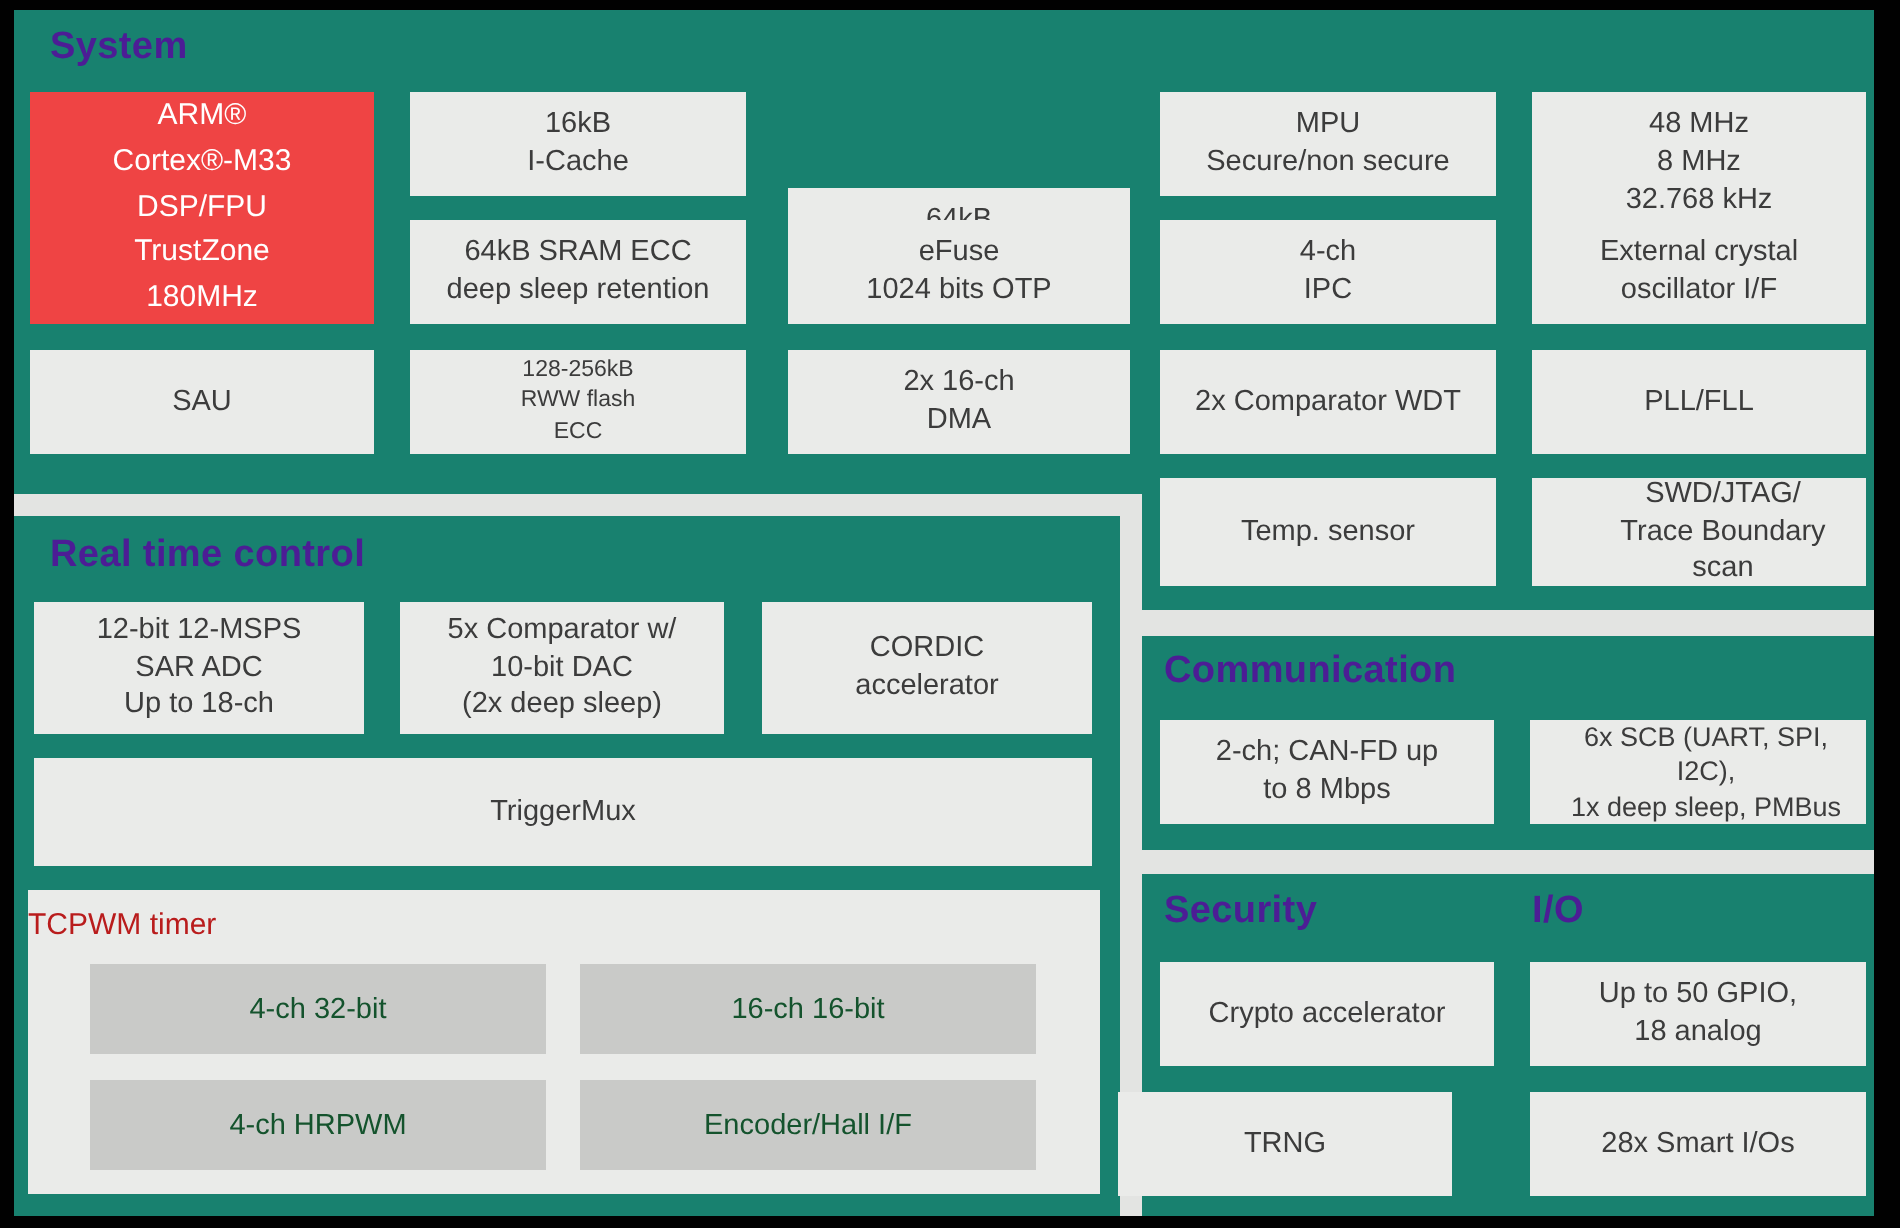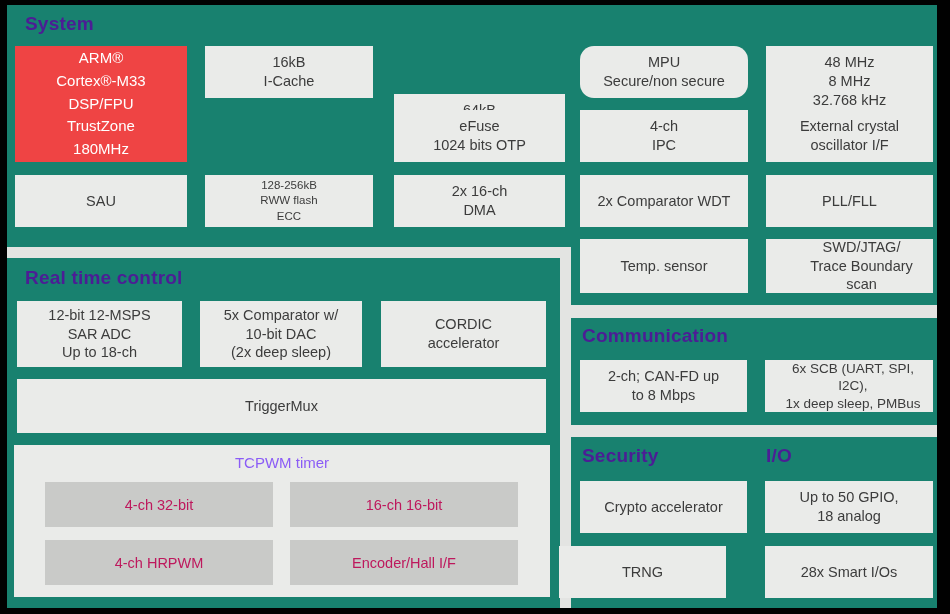--- a/index.html
+++ b/index.html
@@ -49,21 +49,21 @@
   }
   .blk.dark { background: #ef4444; color: #ffffff; font-size: 15px; line-height: 1.52; }
   .blk.small { font-size: 11.5px; line-height: 1.32; }
   .blk.scb { font-size: 13.5px; padding-left: 12px; }
   .crystal-gap { height: 7px; }
 
   
   .b-arm     { left: 8px;   top: 41px;  width: 172px; height: 116px; }
   .b-icache  { left: 198px; top: 41px;  width: 168px; height: 52px; }
   .b-bootrom { left: 387px; top: 41px;  width: 171px; height: 52px; margin-top: 48px; }
-  .b-mpu     { left: 573px; top: 41px;  width: 168px; height: 52px; border-radius: 14px; }
+  .b-mpu     { left: 573px; top: 41px;  width: 168px; height: 52px; }
   .b-crystal { left: 759px; top: 41px;  width: 167px; height: 116px; }
   .b-sram    { left: 198px; top: 105px; width: 168px; height: 52px; }
   .b-efuse   { left: 387px; top: 105px; width: 171px; height: 52px; }
   .b-ipc     { left: 573px; top: 105px; width: 168px; height: 52px; }
   .b-sau     { left: 8px;   top: 170px; width: 172px; height: 52px; }
   .b-flash   { left: 198px; top: 170px; width: 168px; height: 52px; }
   .b-dma     { left: 387px; top: 170px; width: 171px; height: 52px; }
   .b-wdt     { left: 573px; top: 170px; width: 168px; height: 52px; }
   .b-pll     { left: 759px; top: 170px; width: 167px; height: 52px; }
   .b-temp    { left: 573px; top: 234px; width: 168px; height: 54px; }
@@ -77,26 +77,26 @@
 
   
   .b-adc     { left: 10px;  top: 296px; width: 165px; height: 66px; }
   .b-comp    { left: 193px; top: 296px; width: 162px; height: 66px; }
   .b-cordic  { left: 374px; top: 296px; width: 165px; height: 66px; }
   .b-trigmux { left: 10px;  top: 374px; width: 529px; height: 54px; }
   .b-tcpwm   { left: 7px;   top: 440px; width: 536px; height: 152px;
                position: absolute; background: #eaebe9; }
   .tcpwm-title {
     position: absolute; left: 0; top: 9px; width: 100%;
-    text-align: center; color: #8b5cf6; font-size: 15px;
+    text-align: left; color: #b91c1c; font-size: 15px;
   }
   .gblk {
     position: absolute;
     background: #c9cac8;
-    color: #be185d;
+    color: #14532d;
     display: flex; align-items: center; justify-content: center;
     text-align: center; font-size: 14.5px;
   }
   .g-1 { left: 31px;  top: 37px; width: 228px; height: 45px; }
   .g-2 { left: 276px; top: 37px; width: 228px; height: 45px; }
   .g-3 { left: 31px;  top: 95px; width: 228px; height: 45px; }
   .g-4 { left: 276px; top: 95px; width: 228px; height: 45px; }
 
   
   .b-canfd { left: 573px; top: 355px; width: 167px; height: 52px; }
@@ -139,20 +139,22 @@
     <div class="blk b-mpu">MPU
 Secure/non secure</div>
     <div class="blk b-crystal">
       <span>48 MHz
 8 MHz
 32.768 kHz</span>
       <span class="crystal-gap"></span>
       <span>External crystal
 oscillator I/F</span>
     </div>
+    <div class="blk b-sram">64kB SRAM ECC
+deep sleep retention</div>
     <div class="blk b-efuse">eFuse
 1024 bits OTP</div>
     <div class="blk b-ipc">4-ch
 IPC</div>
     <div class="blk b-sau">SAU</div>
     <div class="blk small b-flash">128-256kB
 RWW flash
 ECC</div>
     <div class="blk b-dma">2x 16-ch
 DMA</div>

